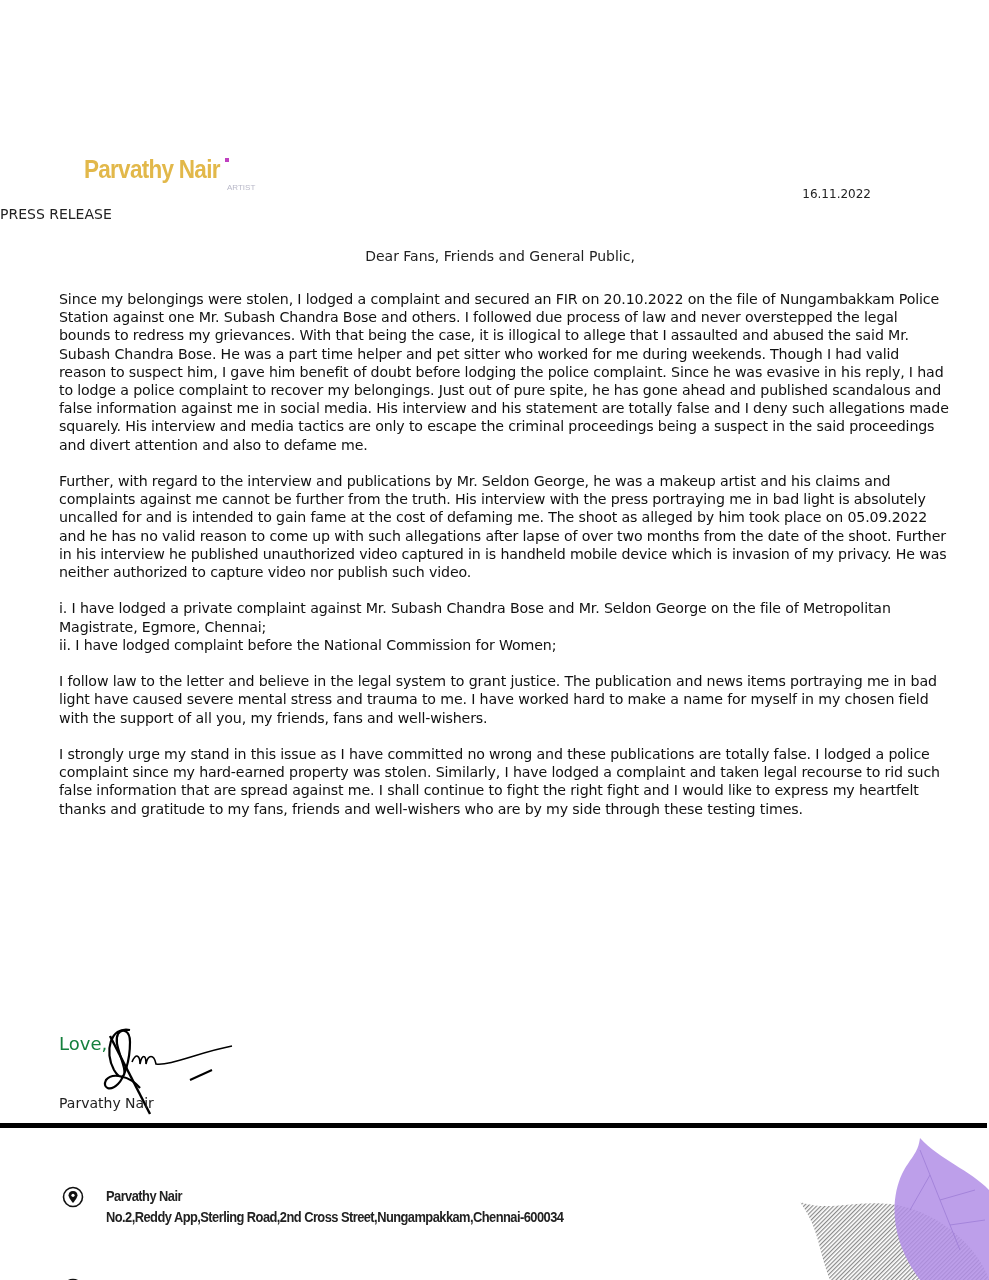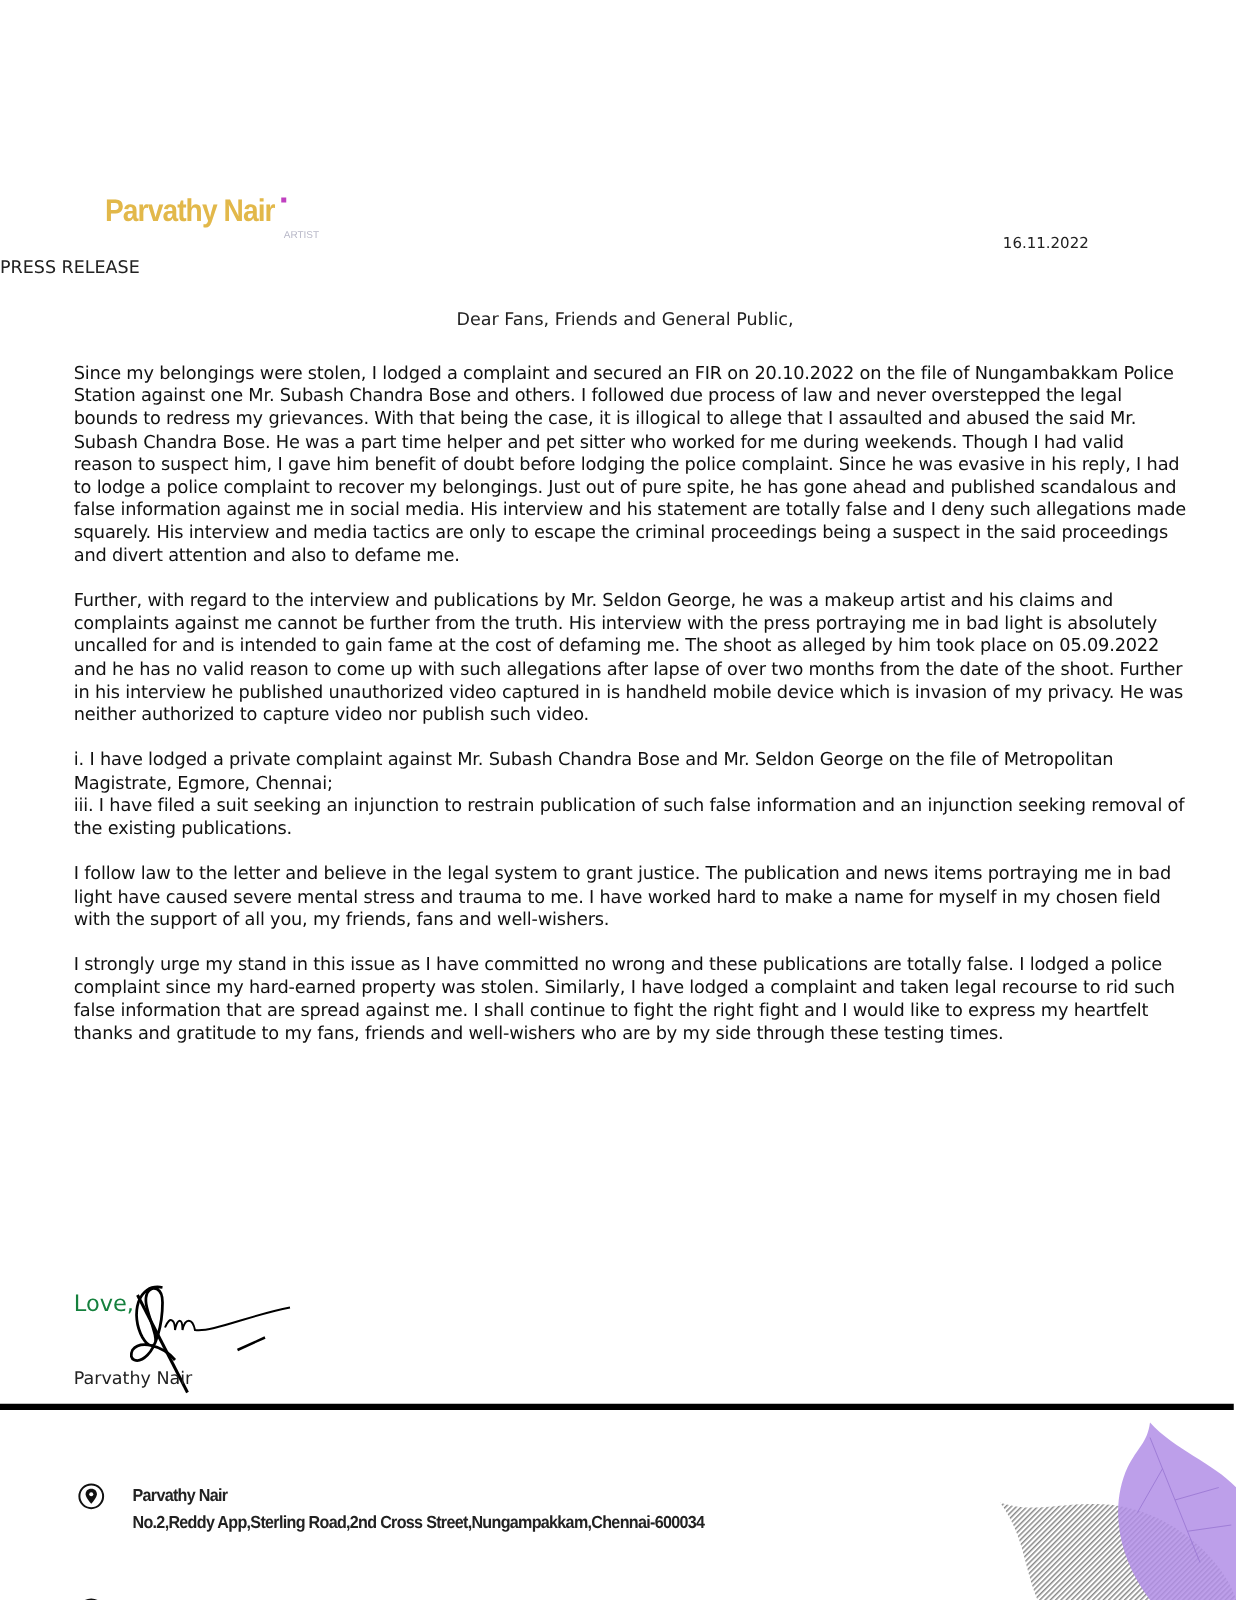--- a/index.html
+++ b/index.html
@@ -34,21 +34,21 @@
 
 <div class="date">16.11.2022</div>
 <div class="title">PRESS RELEASE</div>
 <div class="salutation">Dear Fans, Friends and General Public,</div>
 
 <div class="body">
   <p>Since my belongings were stolen, I lodged a complaint and secured an FIR on 20.10.2022 on the file of Nungambakkam Police Station against one Mr. Subash Chandra Bose and others. I followed due process of law and never overstepped the legal bounds to redress my grievances. With that being the case, it is illogical to allege that I assaulted and abused the said Mr. Subash Chandra Bose. He was a part time helper and pet sitter who worked for me during weekends. Though I had valid reason to suspect him, I gave him benefit of doubt before lodging the police complaint. Since he was evasive in his reply, I had to lodge a police complaint to recover my belongings. Just out of pure spite, he has gone ahead and published scandalous and false information against me in social media. His interview and his statement are totally false and I deny such allegations made squarely. His interview and media tactics are only to escape the criminal proceedings being a suspect in the said proceedings and divert attention and also to defame me.</p>
   <p>Further, with regard to the interview and publications by Mr. Seldon George, he was a makeup artist and his claims and complaints against me cannot be further from the truth. His interview with the press portraying me  in bad light is absolutely uncalled for and is intended to gain fame at the cost of defaming me. The shoot as alleged by him took place on 05.09.2022 and he has no valid reason to come up with such allegations after lapse of over two months from the date of the shoot. Further in his interview he published unauthorized video captured in is handheld mobile device which is invasion of my privacy. He was neither authorized to capture video nor publish such video.</p>
   <p>
     <span class="list-line">i. I have lodged a private complaint against Mr. Subash Chandra Bose and Mr. Seldon George on the file of Metropolitan Magistrate, Egmore, Chennai;</span>
-    <span class="list-line">iii. I have filed a suit seeking an injunction to restrain publication of such false information and an injunction seeking removal of the existing publications.</span>
+    <span class="list-line">ii. I have lodged complaint before the National Commission for Women;</span>
   </p>
   <p>I follow law to the letter and believe in the legal system to grant justice. The publication and news items portraying me in bad light have caused severe mental stress and trauma to me. I have worked hard to make a name for myself in my chosen field with the support of all you, my friends, fans and well-wishers.</p>
   <p>I strongly urge my stand in this issue as I have committed no wrong and these publications are totally false. I lodged a police complaint since my hard-earned property was stolen. Similarly, I have lodged a complaint and taken legal recourse to rid such false information that are spread against me. I shall continue to fight the right fight and I would like to express my heartfelt thanks and gratitude to my fans, friends and well-wishers who are by my side through these testing times.</p>
 </div>
 
 <div class="closing">Love,</div>
 
 <svg class="signature" width="140" height="100" viewBox="0 0 140 100">
   <path d="M30 8 C10 4, 4 30, 14 48 C20 58, 26 56, 24 46 C20 30, 14 20, 18 12 C22 6, 30 8, 30 20 C30 40, 24 56, 18 62 C10 70, 2 66, 6 58 C12 50, 30 54, 40 66" fill="none" stroke="#000" stroke-width="2.2"></path>
   <path d="M10 14 L50 92" fill="none" stroke="#000" stroke-width="2.4"></path>

